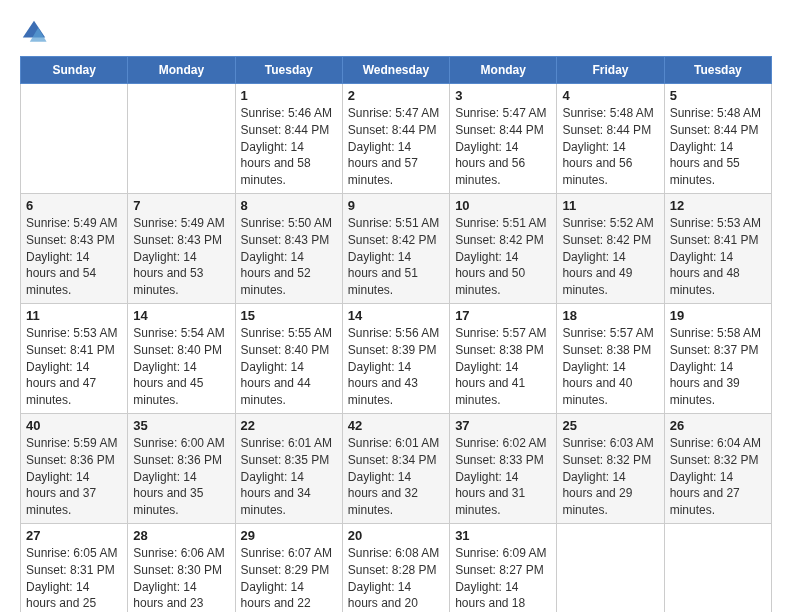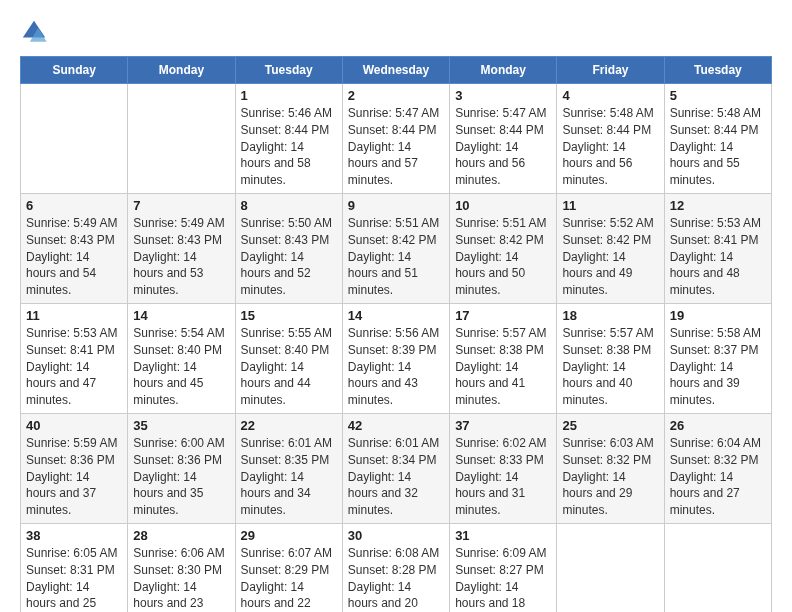--- a/index.html
+++ b/index.html
@@ -238,33 +238,33 @@
             <span class="day-number">25</span>
             <div class="day-info">Sunrise: 6:03 AM<br>Sunset: 8:32 PM<br>Daylight: 14 hours and 29 minutes.</div>
           </td>
           <td>
             <span class="day-number">26</span>
             <div class="day-info">Sunrise: 6:04 AM<br>Sunset: 8:32 PM<br>Daylight: 14 hours and 27 minutes.</div>
           </td>
         </tr>
         <tr>
           <td>
-            <span class="day-number">38</span>
+            <span class="day-number">27</span>
             <div class="day-info">Sunrise: 6:05 AM<br>Sunset: 8:31 PM<br>Daylight: 14 hours and 25 minutes.</div>
           </td>
           <td>
             <span class="day-number">28</span>
             <div class="day-info">Sunrise: 6:06 AM<br>Sunset: 8:30 PM<br>Daylight: 14 hours and 23 minutes.</div>
           </td>
           <td>
             <span class="day-number">29</span>
             <div class="day-info">Sunrise: 6:07 AM<br>Sunset: 8:29 PM<br>Daylight: 14 hours and 22 minutes.</div>
           </td>
           <td>
-            <span class="day-number">30</span>
+            <span class="day-number">20</span>
             <div class="day-info">Sunrise: 6:08 AM<br>Sunset: 8:28 PM<br>Daylight: 14 hours and 20 minutes.</div>
           </td>
           <td>
             <span class="day-number">31</span>
             <div class="day-info">Sunrise: 6:09 AM<br>Sunset: 8:27 PM<br>Daylight: 14 hours and 18 minutes.</div>
           </td>
           <td class="empty"></td>
           <td class="empty"></td>
         </tr>
       </tbody>

